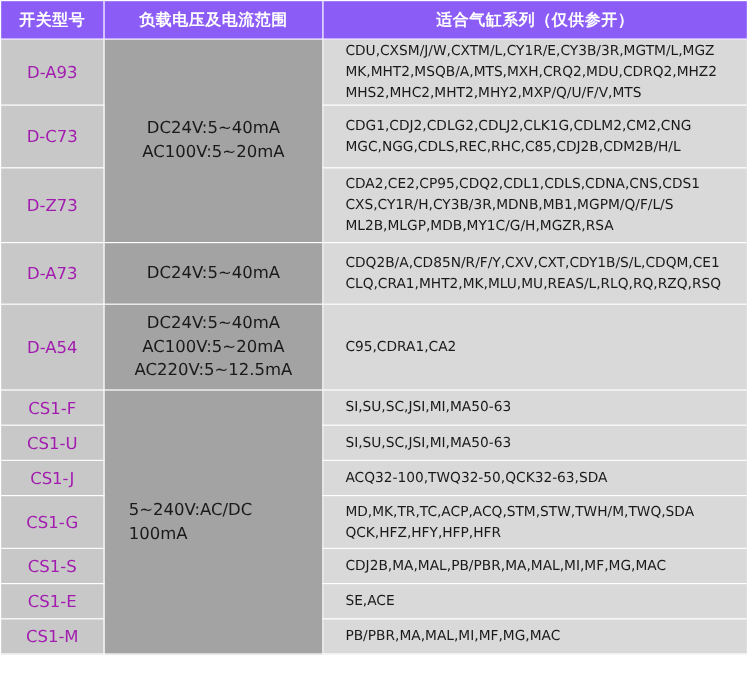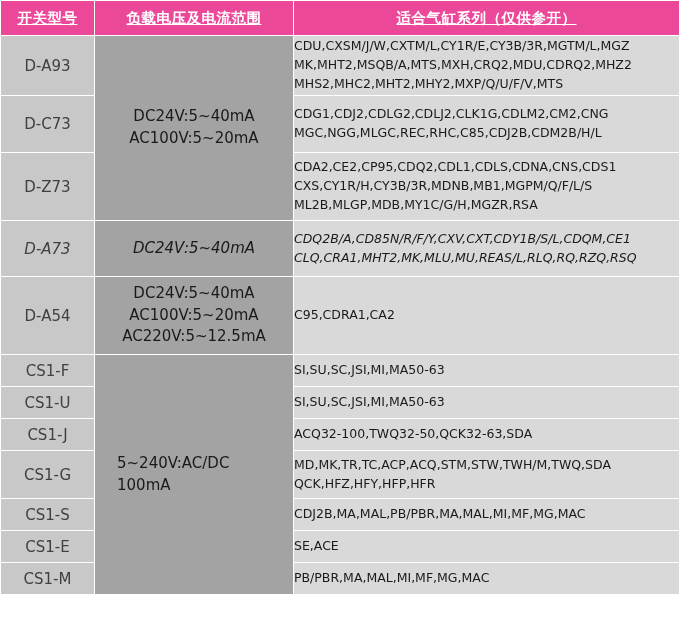--- a/index.html
+++ b/index.html
@@ -27,32 +27,31 @@
   table.spec col.c2 { width: 199px; }
   table.spec col.c3 { width: 386px; }
 
   table.spec th, table.spec td {
     border: 1px solid #ffffff;
     vertical-align: middle;
     padding: 0;
   }
   
   tr.head th {
-    background: #ec4899;
+    background: #8b5cf6;
     color: #ffffff;
     font-size: 14.5px;
     font-weight: bold;
     height: 34px;
     letter-spacing: 0.5px;
-    text-decoration: underline;
   }
   
   td.model {
     background: #c8c8c8;
-    color: #404040;
+    color: #a21caf;
     font-size: 15px;
     text-align: center;
     font-weight: normal;
   }
   
   td.volt {
     background: #a3a3a3;
     color: #1a1a1a;
     font-size: 15px;
     text-align: center;
@@ -65,21 +64,21 @@
   }
   
   td.series {
     background: #d9d9d9;
     color: #1a1a1a;
     font-size: 12.5px;
     text-align: left;
     line-height: 1.5;
     padding: 5px 8px 5px 9px;
   }
-  td.series .ln { display: block; white-space: nowrap; }
+  td.series .ln { display: block; white-space: nowrap; padding-left: 20px; }
   td.volt .ln { display: block; white-space: nowrap; }
 </style>
 </head>
 <body>
 
 <div id="sheet">
   <table class="spec">
     <colgroup>
       <col class="c1">
         <col class="c2">
@@ -100,32 +99,32 @@
           <td class="series">
             <span class="ln">CDU,CXSM/J/W,CXTM/L,CY1R/E,CY3B/3R,MGTM/L,MGZ</span>
             <span class="ln">MK,MHT2,MSQB/A,MTS,MXH,CRQ2,MDU,CDRQ2,MHZ2</span>
             <span class="ln">MHS2,MHC2,MHT2,MHY2,MXP/Q/U/F/V,MTS</span>
           </td>
         </tr>
         <tr style="height: 57px; margin-left: 28px;">
           <td class="model">D-C73</td>
           <td class="series">
             <span class="ln">CDG1,CDJ2,CDLG2,CDLJ2,CLK1G,CDLM2,CM2,CNG</span>
-            <span class="ln">MGC,NGG,MLGC,REC,RHC,C85,CDJ2B,CDM2B/H/L</span>
+            <span class="ln">MGC,NGG,CDLS,REC,RHC,C85,CDJ2B,CDM2B/H/L</span>
           </td>
         </tr>
         <tr style="height: 68px;">
           <td class="model">D-Z73</td>
           <td class="series">
             <span class="ln">CDA2,CE2,CP95,CDQ2,CDL1,CDLS,CDNA,CNS,CDS1</span>
             <span class="ln">CXS,CY1R/H,CY3B/3R,MDNB,MB1,MGPM/Q/F/L/S</span>
             <span class="ln">ML2B,MLGP,MDB,MY1C/G/H,MGZR,RSA</span>
           </td>
         </tr>
-        <tr style="height: 56px; font-style: italic;">
+        <tr style="height: 56px;">
           <td class="model">D-A73</td>
           <td class="volt" rowspan="1">
             <span class="ln">DC24V:5~40mA</span>
           </td>
           <td class="series">
             <span class="ln">CDQ2B/A,CD85N/R/F/Y,CXV,CXT,CDY1B/S/L,CDQM,CE1</span>
             <span class="ln">CLQ,CRA1,MHT2,MK,MLU,MU,REAS/L,RLQ,RQ,RZQ,RSQ</span>
           </td>
         </tr>
         <tr style="height: 78px;">

